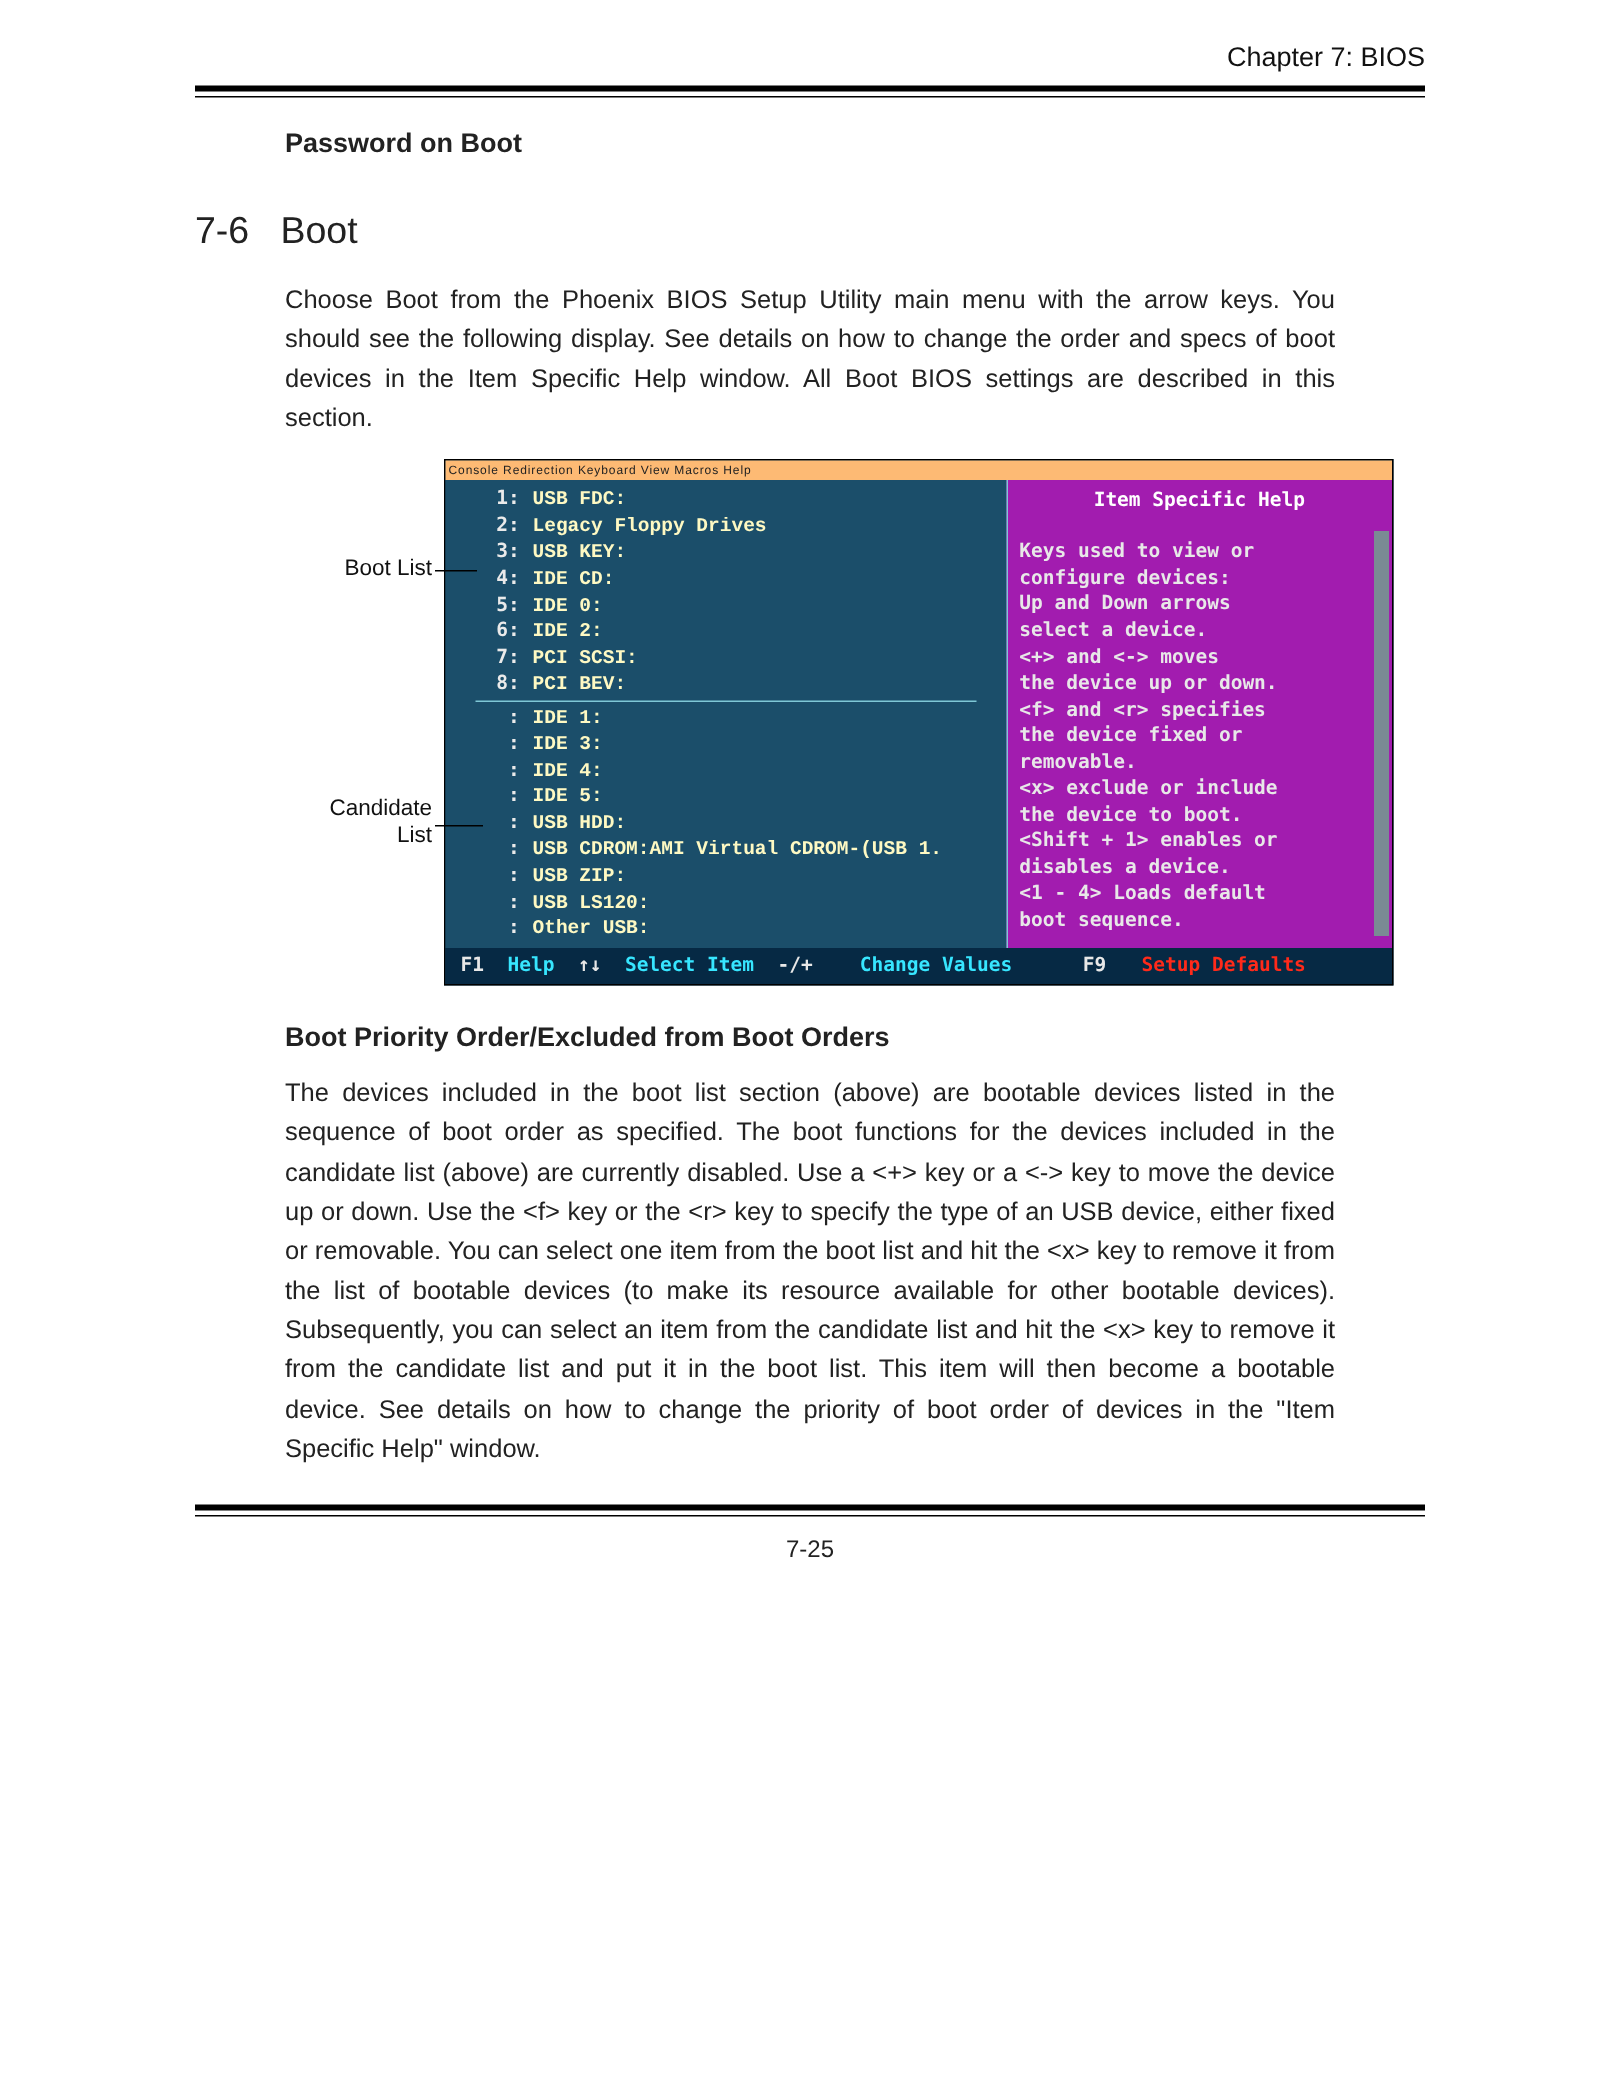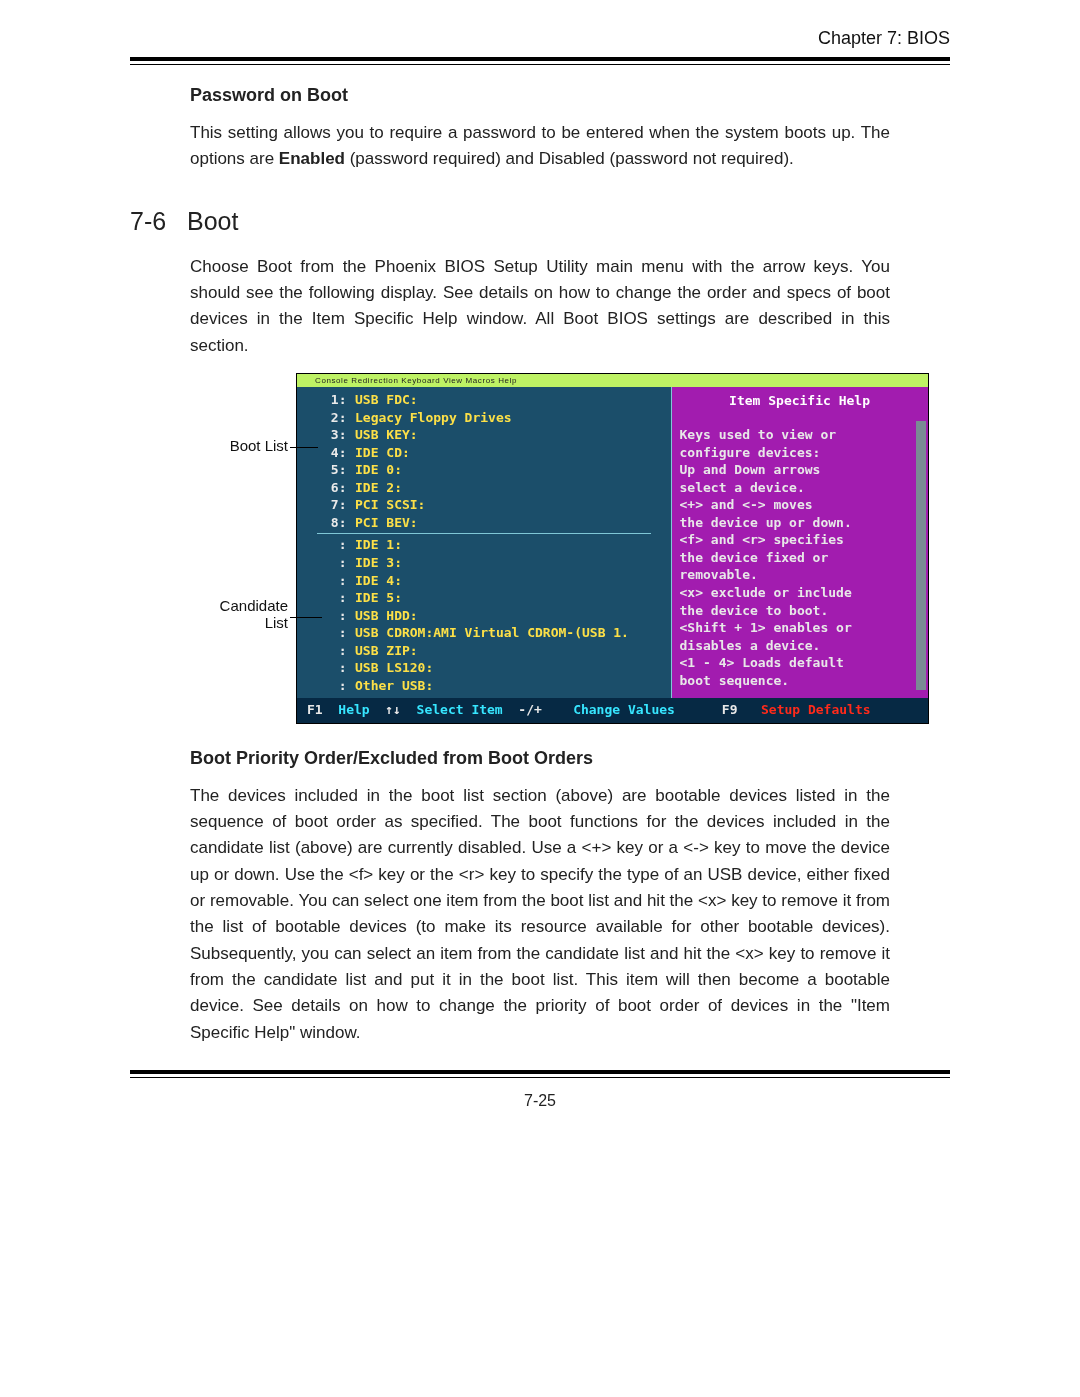--- a/index.html
+++ b/index.html
@@ -84,25 +84,25 @@
 
   .bios {
     flex: 1;
     background: #1b4e6a;
     font-family: "Lucida Console", Monaco, monospace;
     font-size: 13px;
     color: #dcdcdc;
     border: 1px solid #000;
   }
   .bios .winmenu {
-    background: #bef264;
+    background: #fdba74;
     color: #222;
     font-family: Arial, sans-serif;
     font-size: 8px;
-    padding: 2px 18px;
+    padding: 2px 2px;
     letter-spacing: 0.6px;
   }
   .bios-body {
     display: flex;
   }
   .bios-left {
     flex: 1;
     padding: 4px 0 4px 0;
     background: #1b4e6a;
   }
@@ -131,21 +131,21 @@
   }
   .help-line { color: #e8e8e8; font-weight: bold; white-space: pre; line-height: 1.35; }
   .boot-row {
     display: flex;
     padding: 0 0 0 26px;
     line-height: 1.35;
     white-space: pre;
     font-weight: bold;
   }
   .boot-num { color: #eaeaea; width: 32px; }
-  .boot-dev { color: #fde047; }
+  .boot-dev { color: #fef9c3; font-family: Liberation Mono, monospace; }
   .bios hr.sep {
     border: none;
     border-top: 1px solid #7fc7d6;
     margin: 2px 20px 2px 20px;
   }
   .bios-keys {
     background: #062944;
     padding: 3px 10px 3px 10px;
     font-weight: bold;
     font-size: 13px;
@@ -167,23 +167,20 @@
 <body>
 
 <div class="page">
 
   <div class="header-line">Chapter 7: BIOS</div>
   <hr class="rule-thick">
   <hr class="rule-thin">
 
   <div class="section">
     <div class="h3">Password on Boot</div>
-    <p class="para">
-      <span>This setting allows you to require a password to be entered when the system boots up.  The options are </span><b>Enabled</b><span> (password required) and Disabled (password not required).</span>
-    </p>
   </div>
 
   <div class="h1">
     <span>7-6</span>&nbsp;&nbsp;&nbsp;<span>Boot</span>
   </div>
 
   <div class="section">
     <p class="para">Choose Boot from the Phoenix BIOS Setup Utility main menu with the arrow keys.  You should see the following display.  See details on how to change the order and specs of boot devices in the Item Specific Help window.  All Boot BIOS settings are described in this section.</p>
 
     <div class="bios-wrap">

